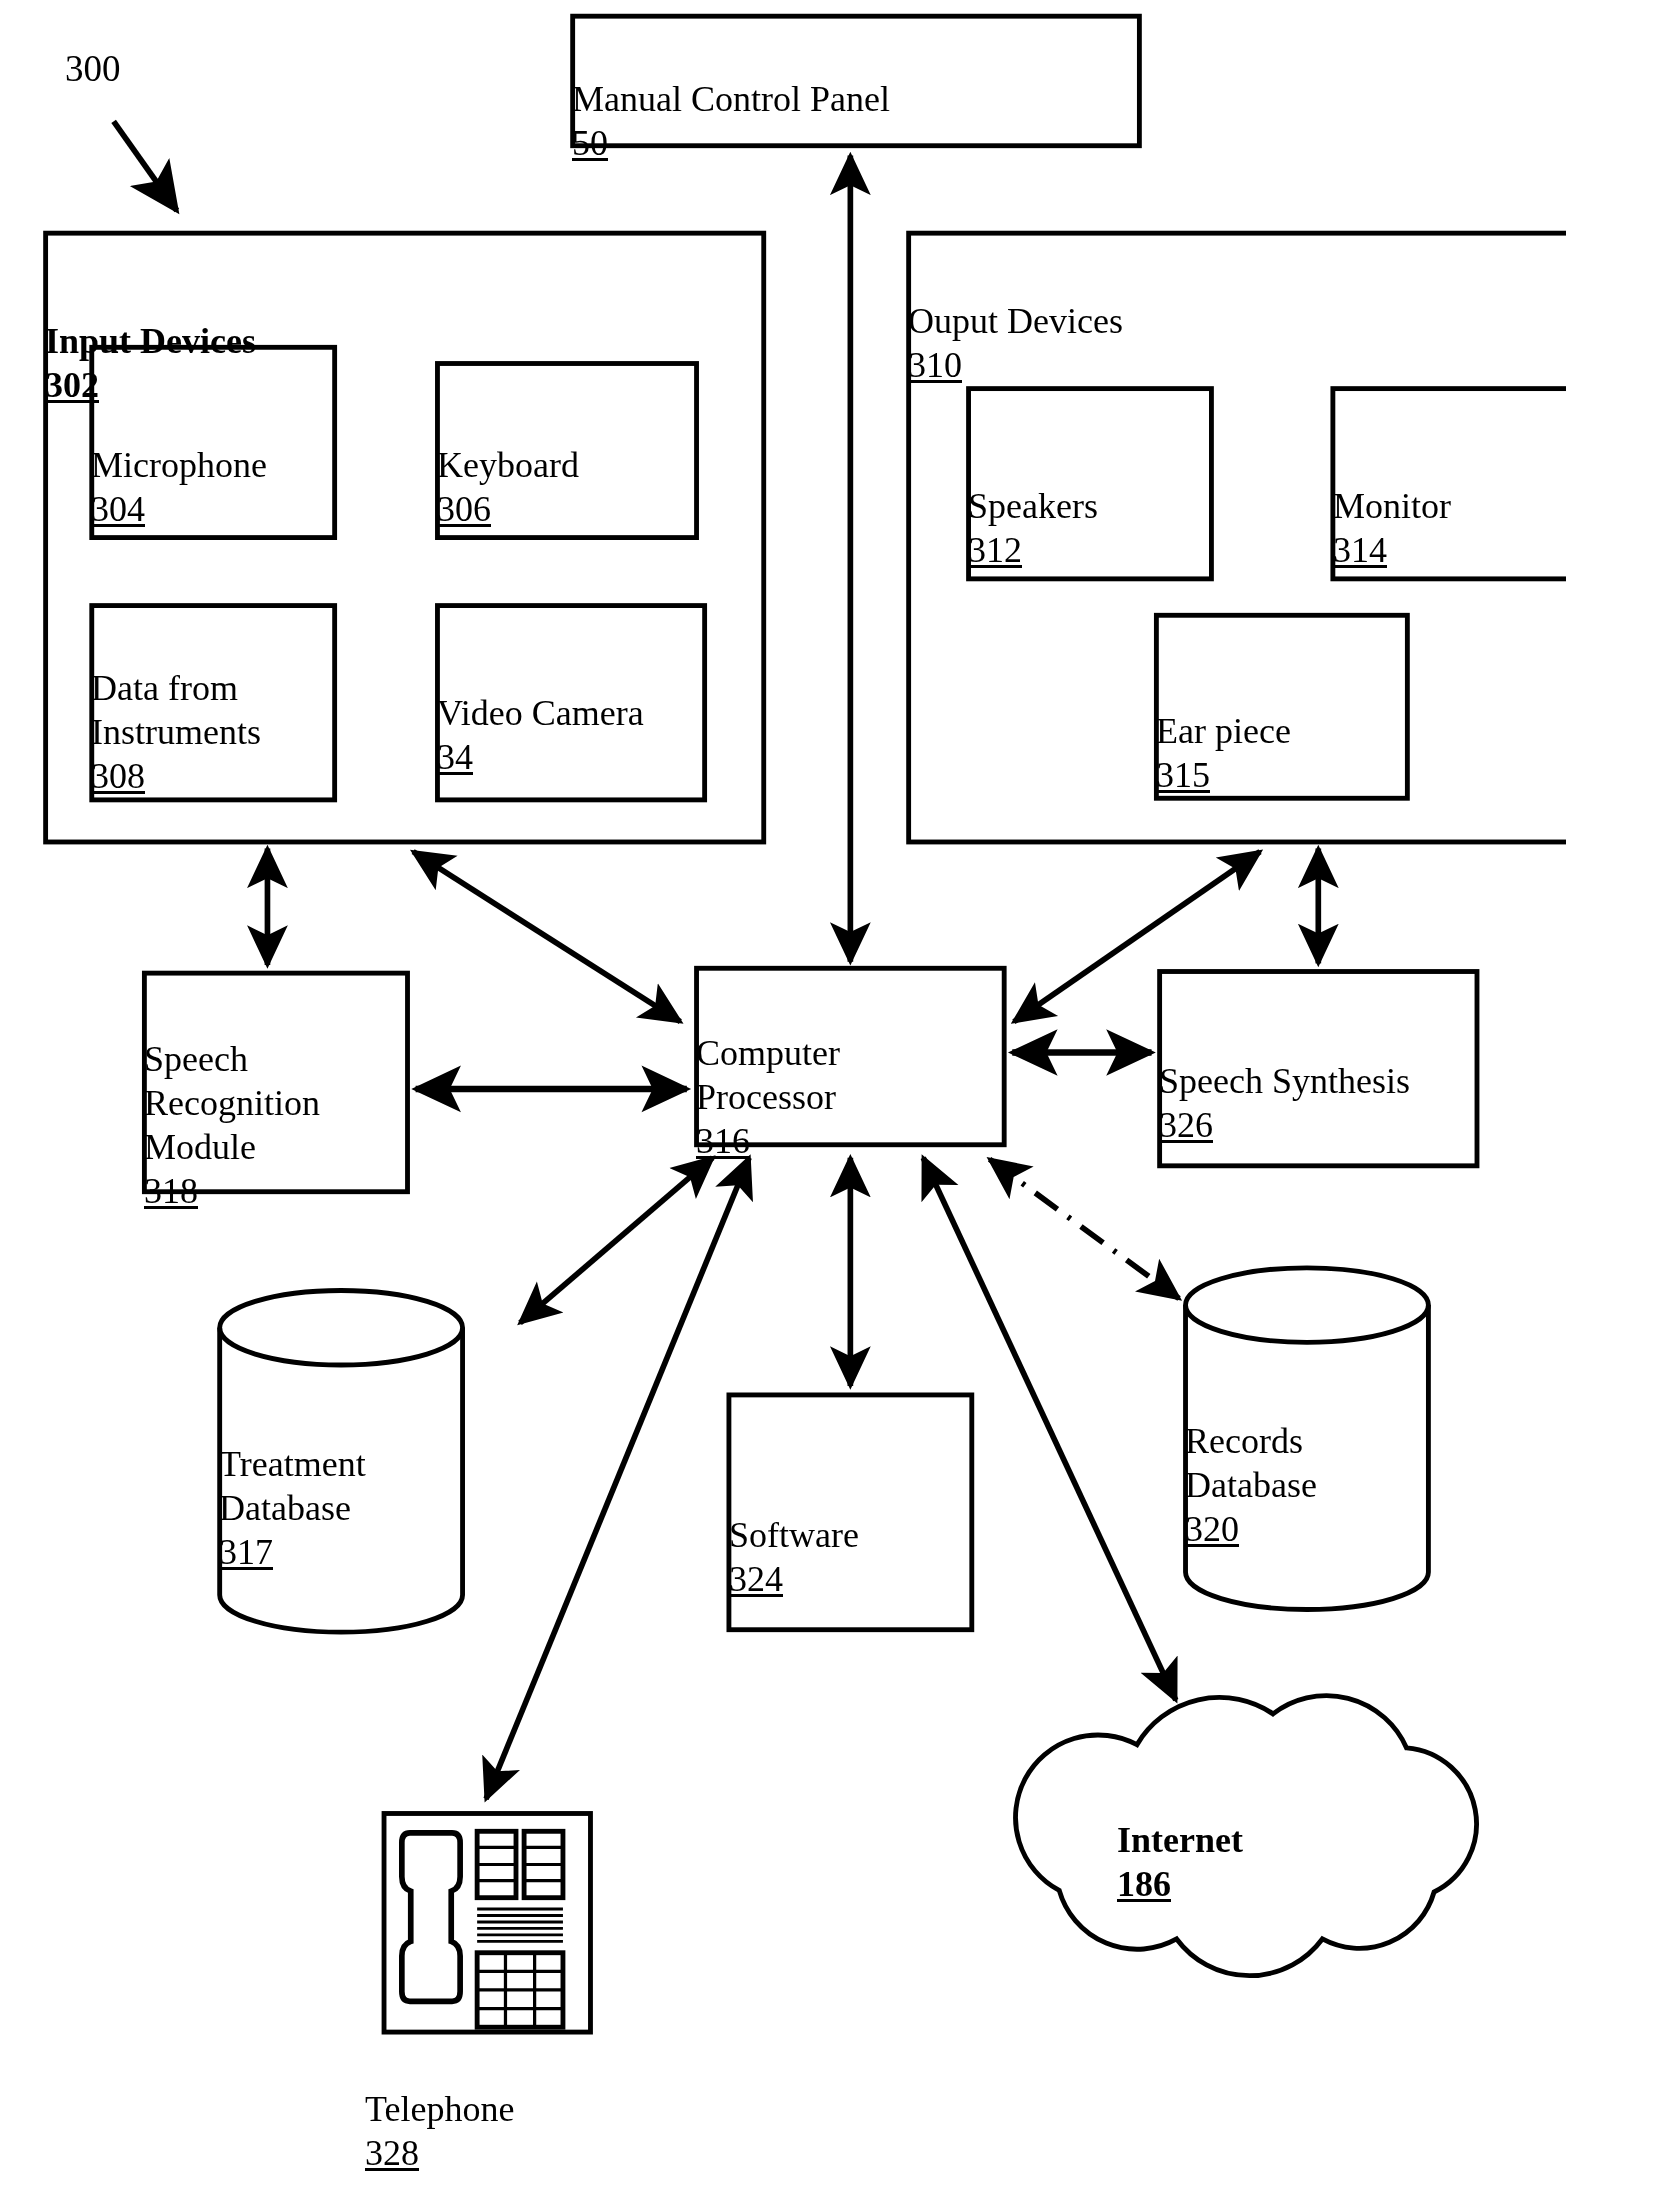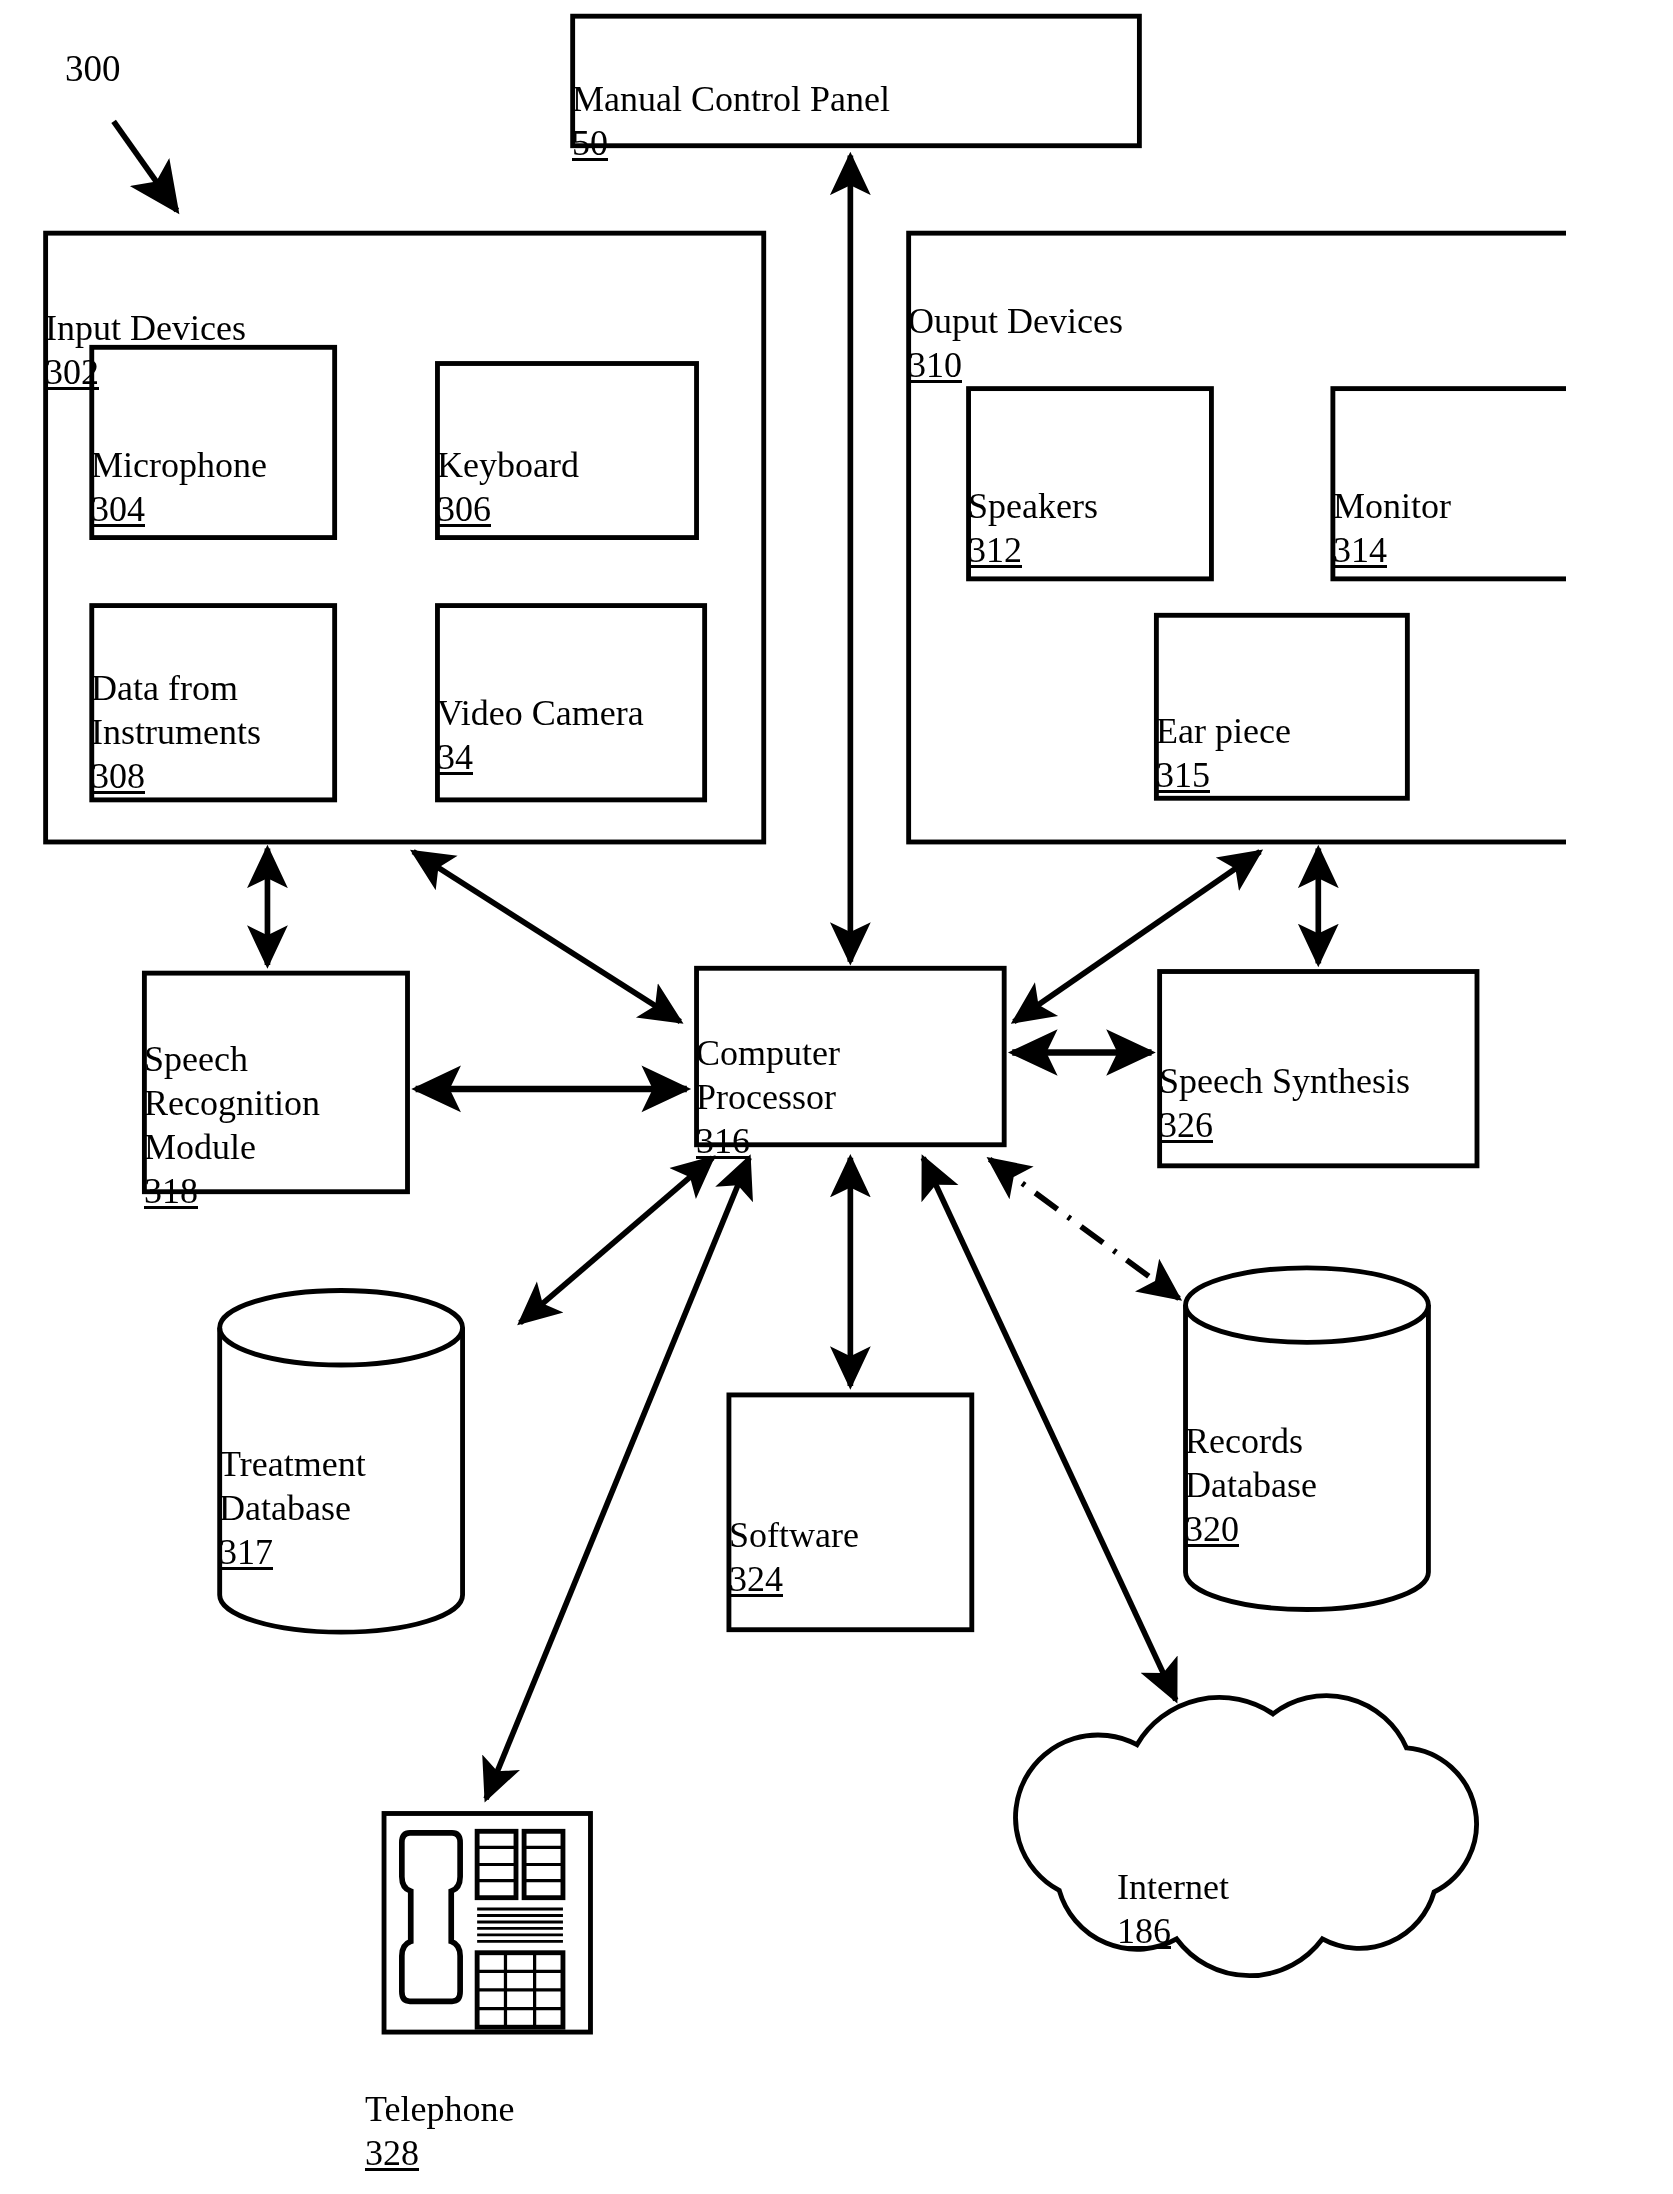--- a/index.html
+++ b/index.html
@@ -141,21 +141,21 @@
     </g>
   </svg>
 
   <div class="ref" style="left:65px; top:47px;">300</div>
 
   <div class="lbl t-title" style="left:572px; top:34px; width:567px;">
     <span>Manual Control Panel</span>
     <span class="num">50</span>
   </div>
 
-  <div class="lbl t-group" style="left:45px; top:263px; width:718px;">
+  <div class="lbl t-group" style="left:45px; top:276px; width:718px;font-weight:bold;">
     <span>Input Devices</span>
     <span class="num">302</span>
   </div>
 
   <div class="lbl t-box" style="left:91px; top:400px; width:243px;">
     <span>Microphone</span>
     <span class="num">304</span>
   </div>
 
   <div class="lbl t-box" style="left:437px; top:400px; width:259px;">
@@ -222,21 +222,21 @@
     <span>Records
 Database</span>
     <span class="num">320</span>
   </div>
 
   <div class="lbl t-box" style="left:729px; top:1470px; width:243px;">
     <span>Software</span>
     <span class="num">324</span>
   </div>
 
-  <div class="lbl t-box" style="left:1117px; top:1822px; width:316px;">
+  <div class="lbl t-box" style="left:1117px; top:1775px; width:316px;font-weight:bold;">
     <span>Internet</span>
     <span class="num">186</span>
   </div>
 
   <div class="lbl t-box" style="left:365px; top:2044px; width:243px;">
     <span>Telephone</span>
     <span class="num">328</span>
   </div>
 
   <div class="hit" style="left:572px;top:16px;width:567px;height:130px;"></div>

